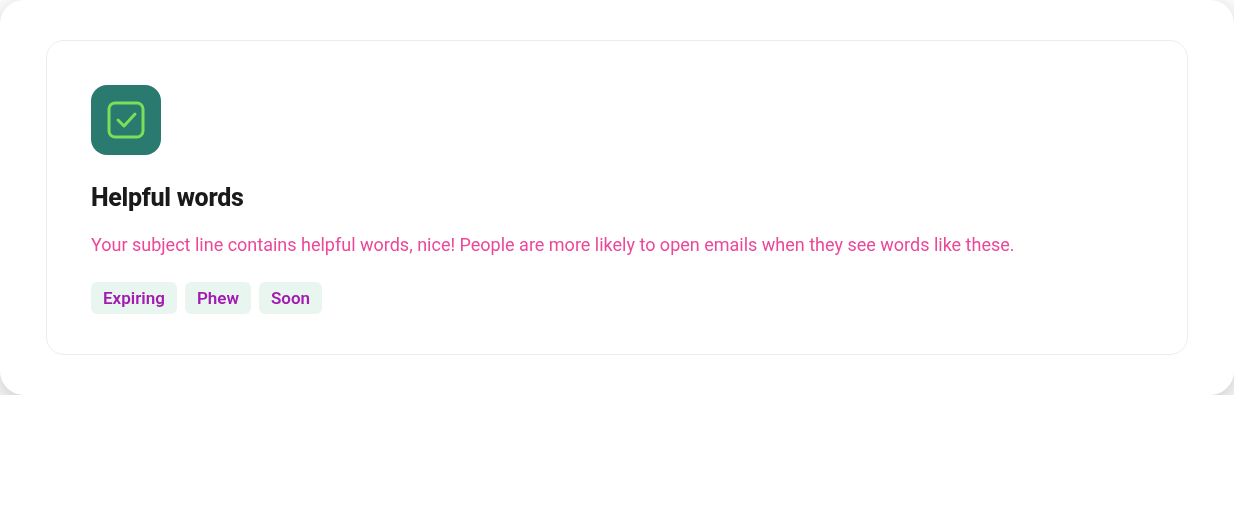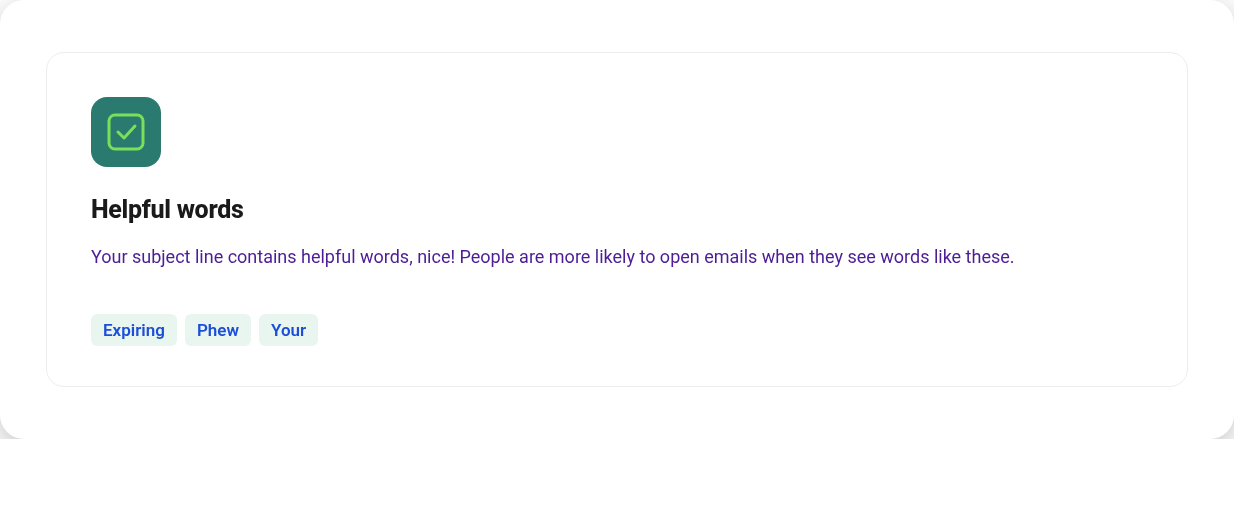--- a/index.html
+++ b/index.html
@@ -7,21 +7,21 @@
       padding: 0;
       box-sizing: border-box;
     }
     body {
       font-family: -apple-system, BlinkMacSystemFont, "Segoe UI", Roboto, Helvetica, Arial, sans-serif;
       background: #ffffff;
       padding: 0;
     }
     .container {
       width: 1234px;
-      padding: 52px 46px;
+      padding: 40px 46px;
       background: #ffffff;
       border-radius: 24px;
       box-shadow: 0 8px 30px rgba(0,0,0,0.25);
       display: flex;
       gap: 34px;
     }
     .card {
       flex: 1;
       border: 1px solid #ededed;
       border-radius: 18px;
@@ -44,32 +44,32 @@
     }
     .card-title {
       font-size: 25px;
       font-weight: 800;
       color: #1a1a1a;
       letter-spacing: -0.3px;
       margin-bottom: 16px;
     }
     .card-desc {
       font-size: 18px;
-      color: #4c1d95;
+      color: #ec4899;
       line-height: 1.9;
-      margin-bottom: 40px;
+      margin-bottom: 20px;
     }
     .tags {
       display: flex;
       gap: 8px;
       flex-wrap: wrap;
     }
     .tag {
       background: #e9f6f0;
-      color: #1d4ed8;
+      color: #a21caf;
       font-weight: 600;
       font-size: 17px;
       padding: 6px 12px;
       border-radius: 6px;
     }
   </style>
 </head>
 <body>
 
 <div class="container">
@@ -79,18 +79,18 @@
       <svg viewBox="0 0 42 42" fill="none" xmlns="http://www.w3.org/2000/svg">
         <rect x="4" y="4" width="34" height="34" rx="6" stroke="#78e059" stroke-width="3"></rect>
         <path d="M13 21 L19 27 L30 15" stroke="#78e059" stroke-width="3" stroke-linecap="round" stroke-linejoin="round"></path>
       </svg>
     </div>
     <h2 class="card-title">Helpful words</h2>
     <p class="card-desc">Your subject line contains helpful words, nice! People are more likely to open emails when they see words like these.</p>
     <div class="tags">
       <span class="tag">Expiring</span>
       <span class="tag">Phew</span>
-      <span class="tag">Your</span>
+      <span class="tag">Soon</span>
     </div>
   </div>
 
 
 </div>
 
 </body></html>

